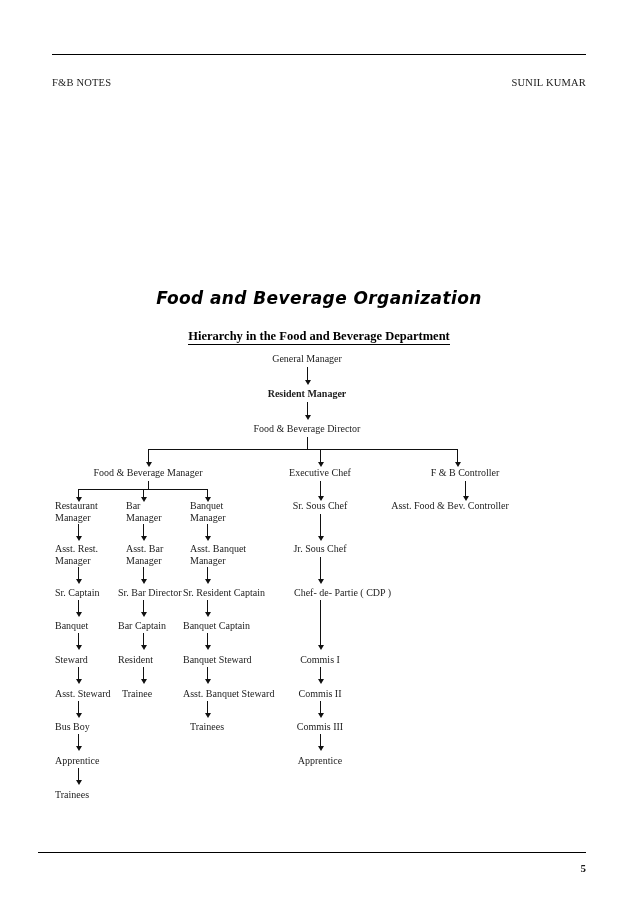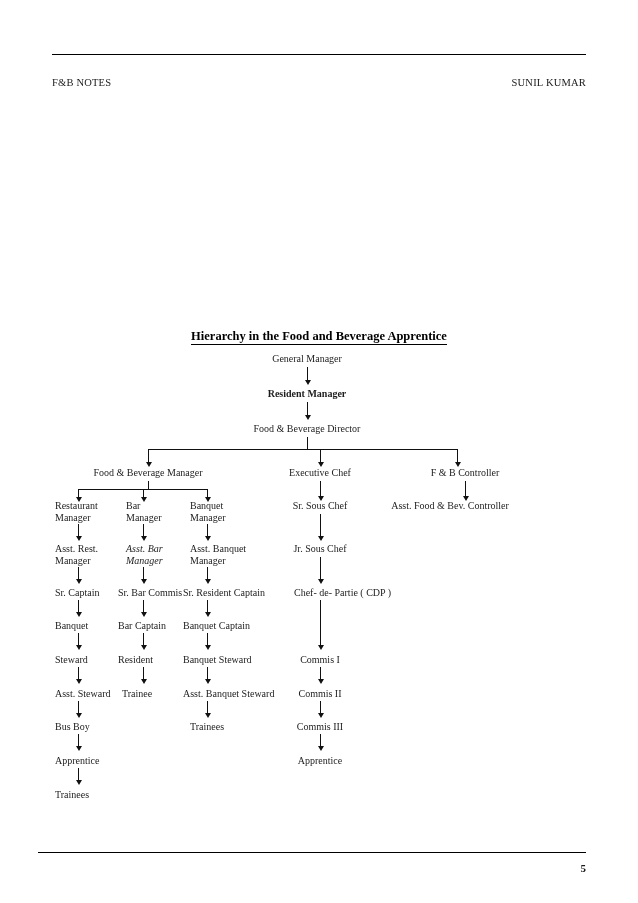--- a/index.html
+++ b/index.html
@@ -145,21 +145,22 @@
 <body>
 
 <div class="page">
 
   <div class="header">
     <div class="header-left">F&amp;B NOTES</div>
     <div class="header-right">SUNIL KUMAR</div>
   </div>
   <div class="rule-top"></div>
 
-  <div class="doc-subtitle"><span>Hierarchy in the Food and Beverage Apprentice</span></div>
+  <div class="doc-title">Food and Beverage Organization</div>
+  <div class="doc-subtitle"><span>Hierarchy in the Food and Beverage Department</span></div>
 
   <div>
 
     <div class="node center" style="left:307px; top:353px; width:160px;">General Manager</div>
     <div class="vline" style="left:307px; top:367px; height:16px;"></div>
     <div class="arrowhead" style="left:307.5px; top:380px;"></div>
 
     <div class="node center" style="left:307px; top:388px; width:160px;font-weight:bold;">Resident Manager</div>
     <div class="vline" style="left:307px; top:402px; height:16px;"></div>
     <div class="arrowhead" style="left:307.5px; top:415px;"></div>
@@ -213,37 +214,37 @@
     <div class="arrowhead" style="left:78.5px; top:536px;"></div>
     <div class="vline" style="left:143px; top:524px; height:14px;"></div>
     <div class="arrowhead" style="left:143.5px; top:536px;"></div>
     <div class="vline" style="left:207px; top:524px; height:14px;"></div>
     <div class="arrowhead" style="left:207.5px; top:536px;"></div>
     <div class="vline" style="left:320px; top:514px; height:24px;"></div>
     <div class="arrowhead" style="left:320.5px; top:536px;"></div>
 
     <div class="node left" style="left:55px; top:543px; width:72px;">Asst. Rest.
 Manager</div>
-    <div class="node left" style="left:126px; top:543px; width:70px;font-style:italic;">Asst. Bar
+    <div class="node left" style="left:126px; top:543px; width:70px;">Asst. Bar
 Manager</div>
     <div class="node left" style="left:190px; top:543px; width:85px;">Asst. Banquet
 Manager</div>
     <div class="node center" style="left:320px; top:543px; width:130px;">Jr. Sous Chef</div>
 
     <div class="vline" style="left:78px; top:567px; height:14px;"></div>
     <div class="arrowhead" style="left:78.5px; top:579px;"></div>
     <div class="vline" style="left:143px; top:567px; height:14px;"></div>
     <div class="arrowhead" style="left:143.5px; top:579px;"></div>
     <div class="vline" style="left:207px; top:567px; height:14px;"></div>
     <div class="arrowhead" style="left:207.5px; top:579px;"></div>
     <div class="vline" style="left:320px; top:557px; height:24px;"></div>
     <div class="arrowhead" style="left:320.5px; top:579px;"></div>
 
     <div class="node left" style="left:55px; top:587px; width:70px;">Sr. Captain</div>
-    <div class="node left" style="left:118px; top:587px; width:80px;">Sr. Bar Commis</div>
+    <div class="node left" style="left:118px; top:587px; width:80px;">Sr. Bar Director</div>
     <div class="node left" style="left:183px; top:587px; width:100px;">Sr. Resident Captain</div>
     <div class="node left" style="left:294px; top:587px; width:110px;">Chef- de- Partie ( CDP )</div>
 
     <div class="vline" style="left:78px; top:600px; height:14px;"></div>
     <div class="arrowhead" style="left:78.5px; top:612px;"></div>
     <div class="vline" style="left:143px; top:600px; height:14px;"></div>
     <div class="arrowhead" style="left:143.5px; top:612px;"></div>
     <div class="vline" style="left:207px; top:600px; height:14px;"></div>
     <div class="arrowhead" style="left:207.5px; top:612px;"></div>
     <div class="vline" style="left:320px; top:600px; height:48px;"></div>

